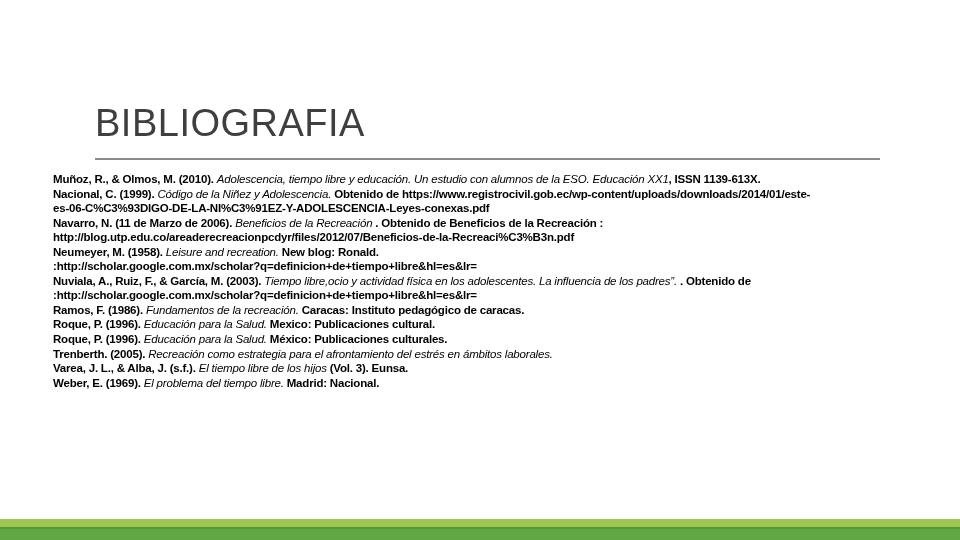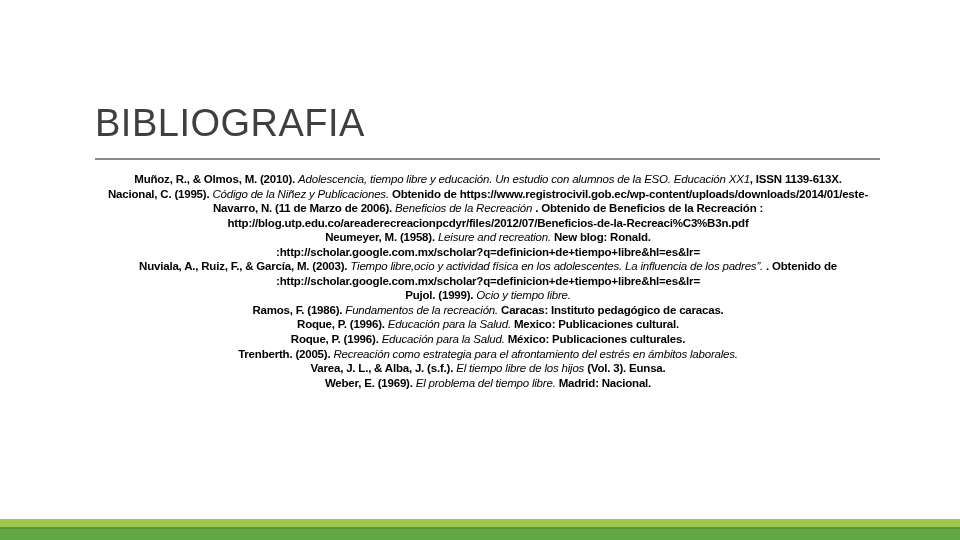--- a/index.html
+++ b/index.html
@@ -40,21 +40,20 @@
     left: 53px;
     top: 150px;
     width: 870px;
     font-size: 11.5px;
     line-height: 14.55px;
     letter-spacing: -0.2px;
     color: var(--body-color, #000000);
   }
   .bib-line {
     white-space: nowrap;
-    text-align: center;
   }
   .bib-line .bd {
     font-weight: bold;
     font-style: normal;
   }
   .bib-line .it {
     font-weight: normal;
     font-style: italic;
   }
   .bottom-bar {
@@ -81,28 +80,28 @@
 <body>
 
 <div class="slide">
 
   <div class="slide-title">BIBLIOGRAFIA</div>
 
   <div class="title-rule"></div>
 
   <div class="bib-list">
       <div class="bib-line"><span class="bd">Muñoz, R., &amp; Olmos, M. (2010). </span><span class="it">Adolescencia, tiempo libre y educación. Un estudio con alumnos de la ESO. Educación XX1</span><span class="bd">, ISSN 1139-613X.</span></div>
-      <div class="bib-line"><span class="bd">Nacional, C. (1995). </span><span class="it">Código de la Niñez y Publicaciones. </span><span class="bd">Obtenido de https://www.registrocivil.gob.ec/wp-content/uploads/downloads/2014/01/este-</span></div>
+      <div class="bib-line"><span class="bd">Nacional, C. (1999). </span><span class="it">Código de la Niñez y Adolescencia. </span><span class="bd">Obtenido de https://www.registrocivil.gob.ec/wp-content/uploads/downloads/2014/01/este-</span></div>
+      <div class="bib-line"><span class="bd">es-06-C%C3%93DIGO-DE-LA-NI%C3%91EZ-Y-ADOLESCENCIA-Leyes-conexas.pdf</span></div>
       <div class="bib-line"><span class="bd">Navarro, N. (11 de Marzo de 2006). </span><span class="it">Beneficios de la Recreación </span><span class="bd">. Obtenido de Beneficios de la Recreación :</span></div>
       <div class="bib-line"><span class="bd">http://blog.utp.edu.co/areaderecreacionpcdyr/files/2012/07/Beneficios-de-la-Recreaci%C3%B3n.pdf</span></div>
       <div class="bib-line"><span class="bd">Neumeyer, M. (1958). </span><span class="it">Leisure and recreation. </span><span class="bd">New blog: Ronald.</span></div>
       <div class="bib-line"><span class="bd">:http://scholar.google.com.mx/scholar?q=definicion+de+tiempo+libre&amp;hl=es&amp;lr=</span></div>
       <div class="bib-line"><span class="bd">Nuviala, A., Ruiz, F., &amp; García, M. (2003). </span><span class="it">Tiempo libre,ocio y actividad física en los adolescentes. La influencia de los padres”. </span><span class="bd">. Obtenido de</span></div>
       <div class="bib-line"><span class="bd">:http://scholar.google.com.mx/scholar?q=definicion+de+tiempo+libre&amp;hl=es&amp;lr=</span></div>
-      <div class="bib-line"><span class="bd">Pujol. (1999). </span><span class="it">Ocio y tiempo libre.</span></div>
       <div class="bib-line"><span class="bd">Ramos, F. (1986). </span><span class="it">Fundamentos de la recreación. </span><span class="bd">Caracas: Instituto pedagógico de caracas.</span></div>
       <div class="bib-line"><span class="bd">Roque, P. (1996). </span><span class="it">Educación para la Salud. </span><span class="bd">Mexico: Publicaciones cultural.</span></div>
       <div class="bib-line"><span class="bd">Roque, P. (1996). </span><span class="it">Educación para la Salud. </span><span class="bd">México: Publicaciones culturales.</span></div>
       <div class="bib-line"><span class="bd">Trenberth. (2005). </span><span class="it">Recreación como estrategia para el afrontamiento del estrés en ámbitos laborales.</span></div>
       <div class="bib-line"><span class="bd">Varea, J. L., &amp; Alba, J. (s.f.). </span><span class="it">El tiempo libre de los hijos </span><span class="bd">(Vol. 3). Eunsa.</span></div>
       <div class="bib-line"><span class="bd">Weber, E. (1969). </span><span class="it">El problema del tiempo libre. </span><span class="bd">Madrid: Nacional.</span></div>
     </div>
 
   <div class="bottom-bar">
     <div class="stripe-light"></div>

